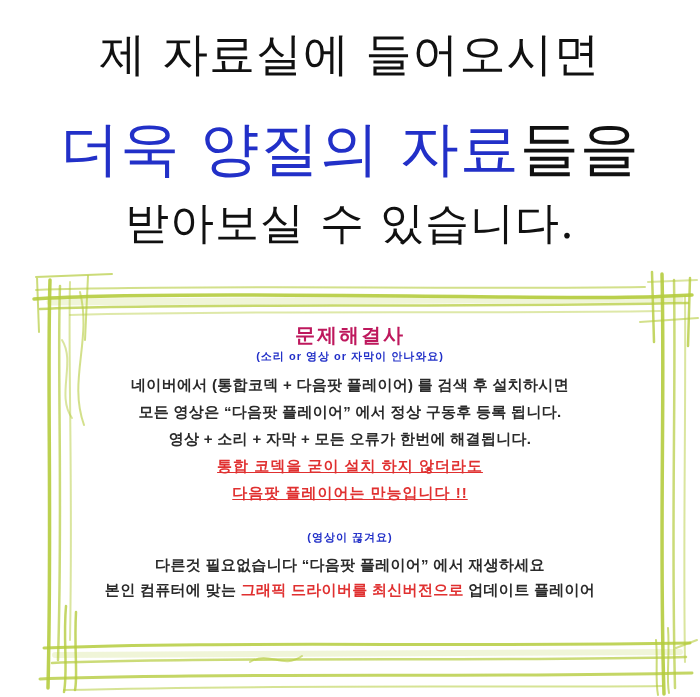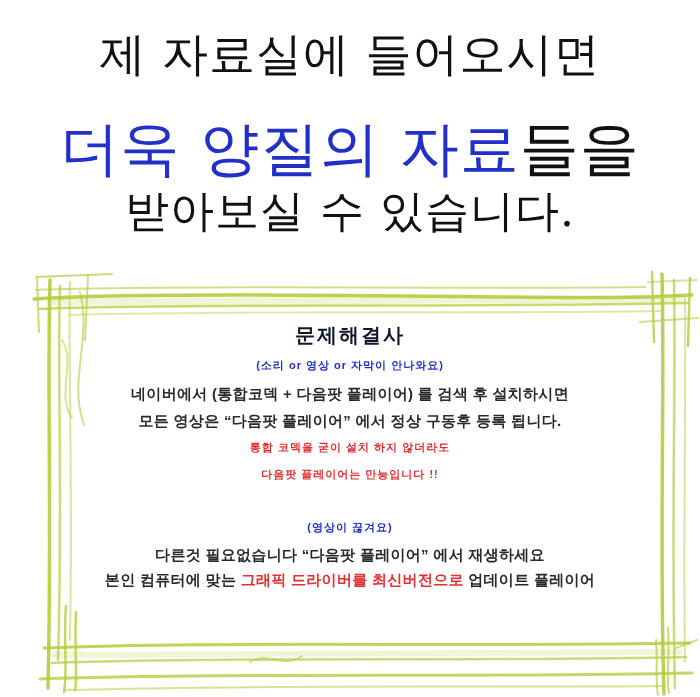--- a/index.html
+++ b/index.html
@@ -19,21 +19,21 @@
     width: 100%;
     text-align: center;
     font-family: "DejaVu Serif", serif;
     color: var(--black, #111);
     font-weight: 500;
     letter-spacing: 1px;
     white-space: nowrap;
   }
   .hl1 { top: 24px;  font-size: 46px; }
   .hl2 { top: 110px; font-size: 59px; }
-  .hl3 { top: 182px; font-size: 44px; }
+  .hl3 { top: 194px; font-size: 44px; }
   .blue-part  { color: var(--blue, #2230c8); }
   .black-part { color: var(--black, #111); }
 
   
   .sketch-frame {
     position: absolute;
     top: 0; left: 0;
     width: 700px; height: 697px;
     color: var(--accent-green, #b5cc3e);
     z-index: 1;
@@ -48,43 +48,43 @@
     left: 60px;
     right: 60px;
     z-index: 2;
     text-align: center;
     color: #222;
     font-weight: bold;
   }
   .box-title {
     font-size: 20px;
     letter-spacing: 2px;
-    color: #0f172a;
-    margin-bottom: 9px;
+    color: #be185d;
   }
   .section-heading {
     font-size: 11px;
     color: var(--blue, #2230c8);
     letter-spacing: 1px;
     margin-bottom: 7px;
   }
-  .section-heading.second { margin-top: 32px; }
+  .section-heading.second { margin-top: 24px; }
   .box-line {
     font-size: 15px;
     line-height: 27px;
     letter-spacing: 0.3px;
     color: #2a2a2a;
     white-space: nowrap;
   }
   .warn-line {
-    font-size: 11px;
+    font-size: 15px;
     line-height: 27px;
     letter-spacing: 1px;
     color: var(--red, #e03030);
     white-space: nowrap;
+    text-decoration: underline;
   }
   .box-line.tight { line-height: 25px; }
   .highlight-red { color: var(--red, #e03030); }
 </style>
 </head>
 <body>
 
 <div class="canvas">
 
   <div class="header-line hl1">제 자료실에 들어오시면</div>
@@ -130,20 +130,21 @@
       <path d="M676 648 L697 640" stroke-width="2" opacity="0.6"></path>
     </g>
   </svg>
 
   <div class="box-content">
     <div class="box-title">문제해결사</div>
 
     <div class="section-heading">(소리 or 영상 or 자막이 안나와요)</div>
     <div class="box-line">네이버에서 (통합코덱 + 다음팟 플레이어) 를 검색 후 설치하시면</div>
     <div class="box-line">모든 영상은  “다음팟 플레이어”  에서 정상 구동후 등록 됩니다.</div>
+    <div class="box-line">영상 + 소리 + 자막 + 모든 오류가 한번에 해결됩니다.</div>
     <div class="warn-line">통합 코덱을 굳이 설치 하지 않더라도</div>
     <div class="warn-line">다음팟 플레이어는 만능입니다 !!</div>
 
     <div class="section-heading second">(영상이 끊겨요)</div>
     <div class="box-line tight">다른것 필요없습니다  “다음팟 플레이어” 에서 재생하세요</div>
     <div class="box-line tight">
       <span>본인 컴퓨터에 맞는 </span><span class="highlight-red">그래픽 드라이버를 최신버전으로</span><span> 업데이트 플레이어</span>
     </div>
   </div>
 

